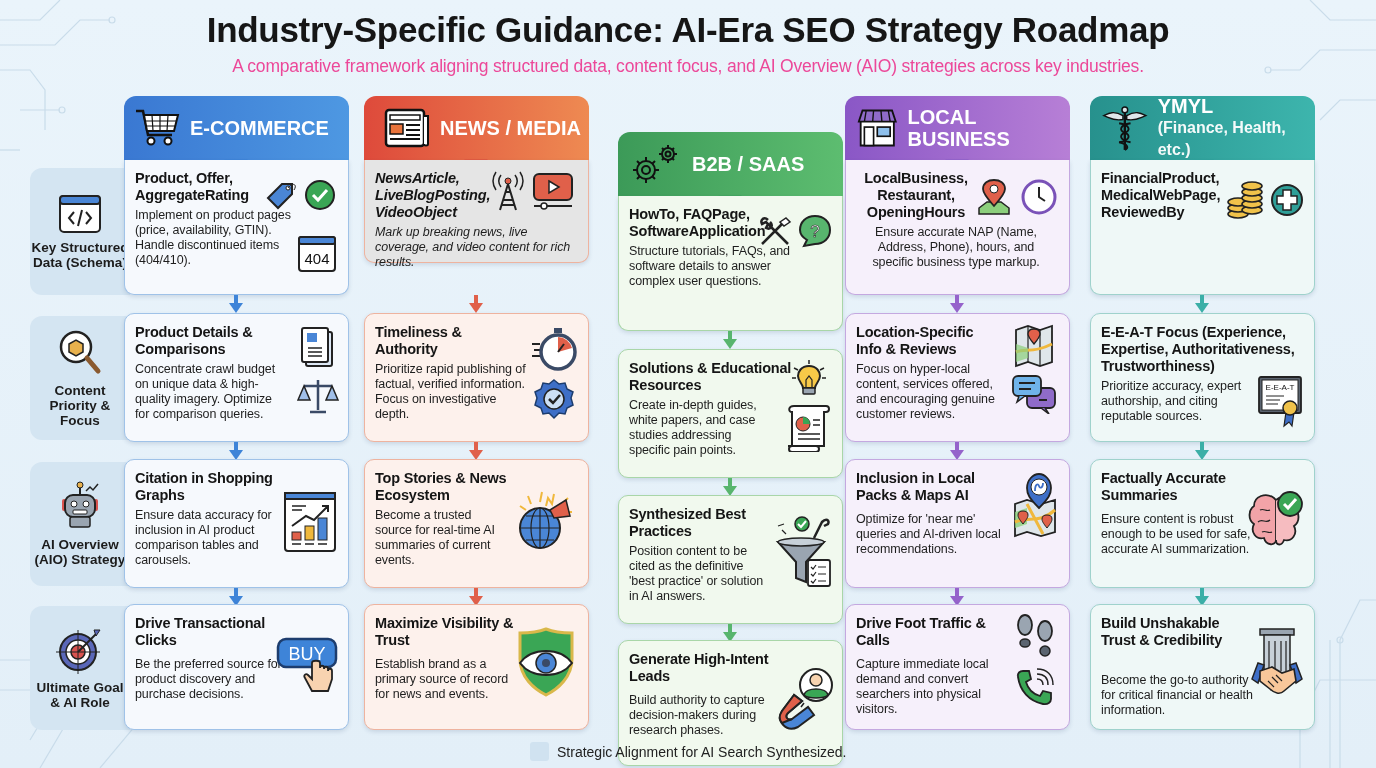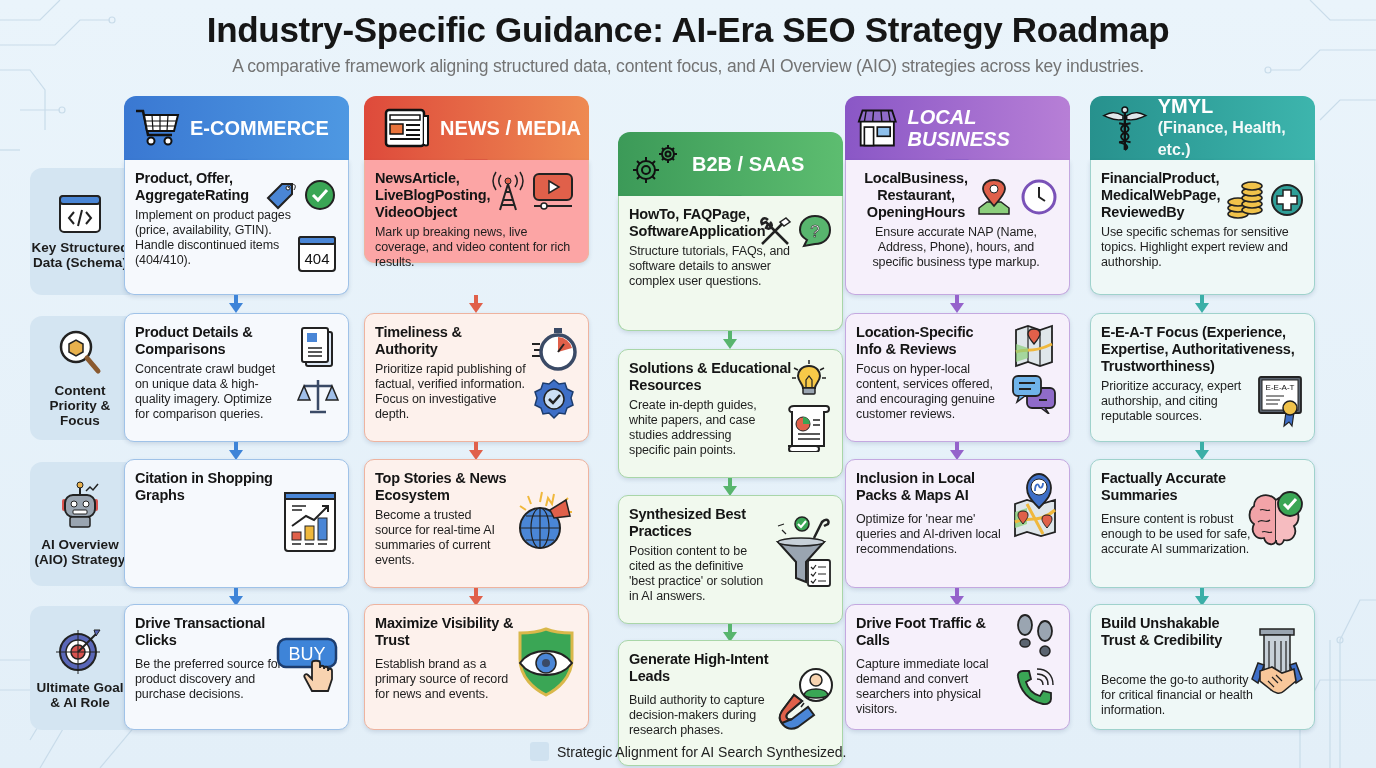--- a/index.html
+++ b/index.html
@@ -10,21 +10,21 @@
     color: #1b1b1b;
     position: relative;
   }
   .circuit { position: absolute; top: 0; left: 0; width: 1376px; height: 768px; pointer-events: none; }
   .title {
     position: absolute; top: 10px; left: 0; width: 1376px; text-align: center;
     font-size: 35px; font-weight: bold; letter-spacing: -0.3px; color: #161616;
   }
   .subtitle {
     position: absolute; top: 56px; left: 0; width: 1376px; text-align: center;
-    font-size: 17.5px; color: #737373; letter-spacing: -0.2px;
+    font-size: 17.5px; color: #ec4899; letter-spacing: -0.2px;
   }
   
   .row-label {
     position: absolute; left: 30px; width: 100px;
     background: #d4e5f2; border-radius: 12px 0 0 12px;
     display: flex; flex-direction: column; align-items: center; justify-content: center;
     text-align: center; font-weight: bold; font-size: 13.5px; line-height: 15px; color: #1c1c1c;
   }
   .row-label svg { margin-bottom: 6px; }
   
@@ -185,20 +185,21 @@
         <path d="M22 4 L22 34 M8 10 L36 10 M14 36 L30 36" stroke="#3a4a66" stroke-width="2.5"></path>
         <path d="M8 10 L2 24 L14 24 Z M36 10 L30 24 L42 24 Z" fill="#4a86d6" fill-opacity="0.5" stroke="#222" stroke-width="1.5"></path>
       </svg>
     </div>
   </div>
   <div class="arrow" style="top:346px;height:10px;background:#3e84d8;"></div>
   <div class="arrow-head" style="top:354px;border-top:10px solid #3e84d8;"></div>
 
   <div class="card" style="top:363px;height:129px;background:#f6f9fd;border-color:#9fc2e8;">
     <div class="card-title" style="width:150px">Citation in Shopping Graphs</div>
+    <div class="card-text" style="width:145px">Ensure data accuracy for inclusion in AI product comparison tables and carousels.</div>
     <svg style="position:absolute;top:32px;right:12px;" width="52" height="60" viewBox="0 0 52 60">
       <rect x="1" y="1" width="50" height="58" rx="3" fill="#fff" stroke="#222" stroke-width="2"></rect>
       <rect x="1" y="1" width="50" height="6" fill="#4a86d6" stroke="#222" stroke-width="2"></rect>
       <path d="M8 14 L22 14 M8 18 L18 18" stroke="#222" stroke-width="1.5"></path>
       <path d="M8 34 L22 24 L30 28 L44 14 M38 14 L44 14 L44 20" stroke="#222" stroke-width="2" fill="none"></path>
       <rect x="8" y="40" width="9" height="8" fill="#e0604a" stroke="#222"></rect>
         <rect x="21" y="34" width="9" height="14" fill="#f0b83c" stroke="#222"></rect>
         <rect x="34" y="26" width="9" height="22" fill="#4a86d6" stroke="#222"></rect>
       <path d="M8 52 L17 52 M21 52 L30 52 M34 52 L43 52" stroke="#222" stroke-width="1.5"></path>
     </svg>
@@ -223,21 +224,21 @@
       <rect x="2" y="2" width="38" height="36" rx="3" fill="#fff" stroke="#111" stroke-width="2.5"></rect>
       <path d="M40 8 L44 8 L44 36 C44 38 40 38 40 36" fill="#fff" stroke="#111" stroke-width="2"></path>
       <rect x="6" y="7" width="30" height="5" fill="none" stroke="#111" stroke-width="1.5"></rect>
       <rect x="6" y="16" width="13" height="10" fill="#e9743c" stroke="#111" stroke-width="1.5"></rect>
       <path d="M22 17 L36 17 M22 22 L36 22 M22 27 L36 27 M6 31 L36 31" stroke="#111" stroke-width="1.8"></path>
     </svg>
     <span class="hdr-txt">NEWS / MEDIA</span>
   </div>
   <div class="notch" style="border-top:12px solid #e05a40;"></div>
 
-  <div class="card first" style="top:64px;height:103px;background:#fca5a5;border-color:#eeb39f;">
+  <div class="card first" style="top:64px;height:103px;background:#e5e5e5;border-color:#eeb39f;font-style:italic;">
     <div class="card-title" style="width:120px">NewsArticle, LiveBlogPosting, VideoObject</div>
     <div class="card-text" style="width:200px">Mark up breaking news, live coverage, and video content for rich results.</div>
     <div style="position:absolute;top:10px;right:14px;display:flex;gap:6px;align-items:center;">
       <svg width="36" height="42" viewBox="0 0 36 42">
         <path d="M18 14 L10 40 M18 14 L26 40 M13 30 L23 30 M12 35 L24 35 M15 22 L21 22" stroke="#222" stroke-width="2" fill="none"></path>
         <circle cx="18" cy="11" r="3" fill="#e0604a" stroke="#222"></circle>
         <path d="M11 5 C8 9 8 13 11 17 M25 5 C28 9 28 13 25 17 M6 2 C2 8 2 14 6 20 M30 2 C34 8 34 14 30 20" stroke="#222" stroke-width="1.5" fill="none"></path>
       </svg>
       <svg width="42" height="38" viewBox="0 0 42 38">
         <rect x="2" y="2" width="38" height="26" rx="5" fill="#e0604a" stroke="#222" stroke-width="2"></rect>
@@ -378,21 +379,21 @@
       <circle cx="42" cy="15" r="6" fill="#f8d3b0" stroke="#222" stroke-width="1.5"></circle>
       <path d="M30 30 C32 22 52 22 54 30 C50 34 34 34 30 30 Z" fill="#3aa655" stroke="#222" stroke-width="1.5"></path>
       <path d="M26 34 L22 38 M30 38 L27 42" stroke="#222" stroke-width="1.5"></path>
       <path d="M20 30 L8 46 C2 56 12 68 24 62 L40 50 L34 42 L18 54 C14 56 10 52 14 48 L28 36 Z" fill="#4a86d6" stroke="#222" stroke-width="2"></path>
       <path d="M20 30 L8 46 C4 52 6 56 8 58 L18 54 C14 56 10 52 14 48 L28 36 Z" fill="#e0604a" stroke="#222" stroke-width="2"></path>
     </svg>
   </div>
 </div>
 
 <div class="col" style="left:845px;">
-  <div class="col-header" style="background:linear-gradient(90deg,#8a57c6,#b77fd6);font-style:italic;">
+  <div class="col-header" style="background:linear-gradient(90deg,#8a57c6,#b77fd6);">
     <svg width="44" height="42" viewBox="0 0 44 42">
       <path d="M4 14 L4 40 L40 40 L40 14" fill="#fff" stroke="#111" stroke-width="2"></path>
       <path d="M2 14 L6 2 L38 2 L42 14 Z" fill="#8f6bc9" stroke="#111" stroke-width="2"></path>
       <path d="M10 2 L8 14 M18 2 L17 14 M26 2 L27 14 M34 2 L36 14" stroke="#111" stroke-width="1.5"></path>
       <rect x="8" y="20" width="10" height="20" fill="#fff" stroke="#111" stroke-width="1.8"></rect>
       <rect x="22" y="20" width="14" height="10" fill="#8ec0ec" stroke="#111" stroke-width="1.8"></rect>
     </svg>
     <span class="hdr-txt">LOCAL BUSINESS</span>
   </div>
   <div class="notch" style="border-top:12px solid #9563cb;"></div>
@@ -484,21 +485,20 @@
     </svg>
     <span class="hdr-txt">
       <span>YMYL</span>
       <span class="hdr-sub">(Finance, Health, etc.)</span>
     </span>
   </div>
   <div class="notch" style="border-top:12px solid #30a29c;"></div>
 
   <div class="card first" style="top:64px;height:135px;background:#eff8f7;border-color:#9fd2cc;">
     <div class="card-title" style="width:130px">FinancialProduct, MedicalWebPage, ReviewedBy</div>
-    <div class="card-text" style="width:200px">Use specific schemas for sensitive topics. Highlight expert review and authorship.</div>
     <div style="position:absolute;top:20px;right:10px;display:flex;gap:6px;align-items:center;">
       <svg width="38" height="40" viewBox="0 0 38 40">
         <g fill="#f0c24a" stroke="#222" stroke-width="1.6">
           <ellipse cx="12" cy="34" rx="10" ry="4"></ellipse>
             <ellipse cx="12" cy="28" rx="10" ry="4"></ellipse>
             <ellipse cx="12" cy="22" rx="10" ry="4"></ellipse>
           <ellipse cx="26" cy="30" rx="10" ry="4"></ellipse>
             <ellipse cx="26" cy="24" rx="10" ry="4"></ellipse>
             <ellipse cx="26" cy="18" rx="10" ry="4"></ellipse>
             <ellipse cx="26" cy="12" rx="10" ry="4"></ellipse>

